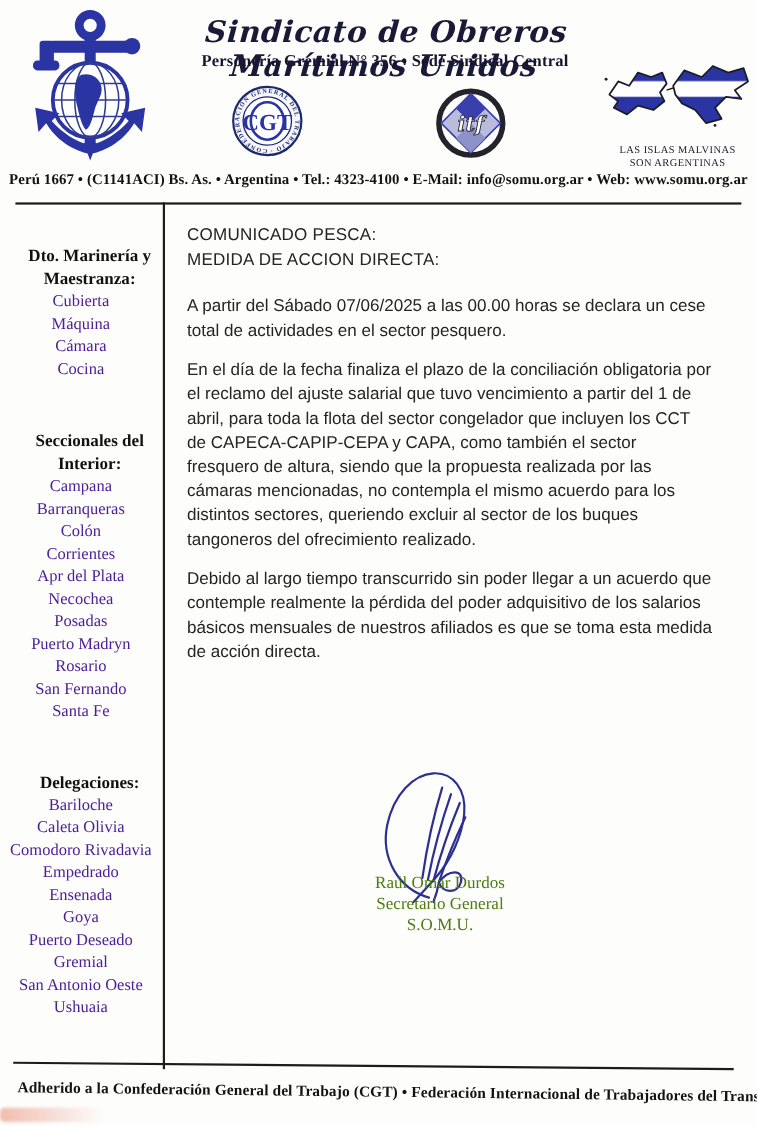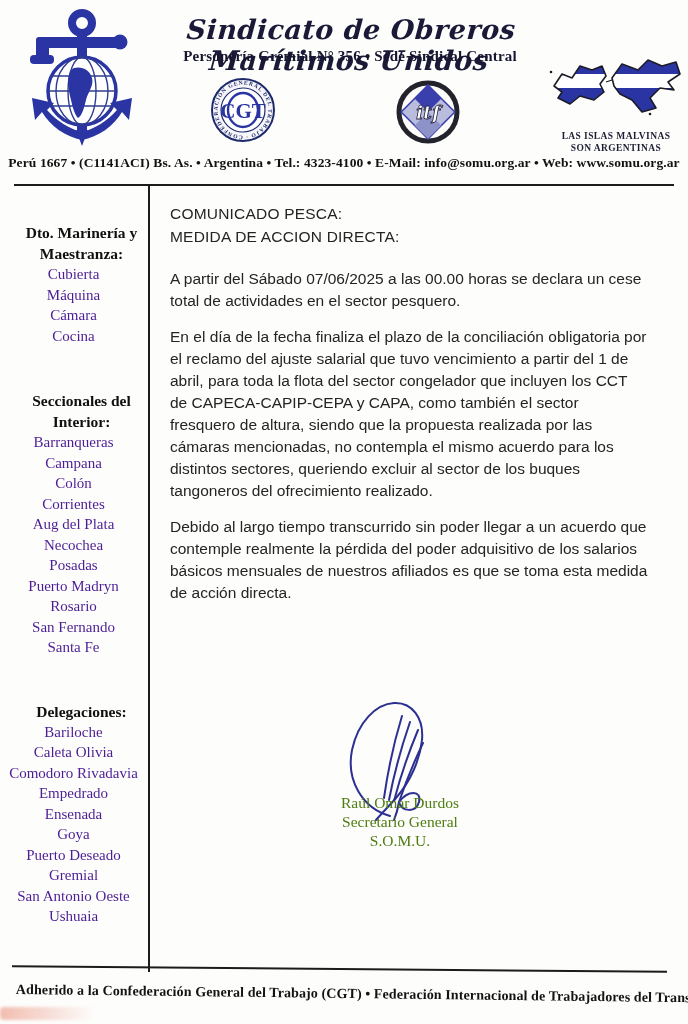--- a/index.html
+++ b/index.html
@@ -21,21 +21,21 @@
   }
   .org-subtitle{
     left:150px;top:48px;width:400px;text-align:center;
     font-weight:bold;font-size:15px;color:#15152f;letter-spacing:.2px;
   }
   .anchor-logo{left:22px;top:6px;}
   .cgt-logo{left:210px;top:74px;}
   .itf-logo{left:396px;top:74px;}
   .malvinas{left:546px;top:52px;width:140px;text-align:center;}
   .malvinas-caption{
-    font-size:9.5px;font-weight:bold;color:#1d1d33;line-height:12px;letter-spacing:.4px;
+    font-size:9.5px;font-weight:normal;color:#1d1d33;line-height:12px;letter-spacing:.4px;
     margin-top:2px;
   }
   .address-line{
     left:8px;top:155px;width:672px;text-align:center;
     font-weight:bold;font-size:13.5px;color:#121212;letter-spacing:.1px;
   }
 
   
   .rule-top{left:14px;top:184px;width:660px;height:2px;background:#1c1c1c;}
   .rule-vert{left:148px;top:184px;width:2px;height:788px;background:#1c1c1c;}
@@ -182,25 +182,25 @@
   <div class="sb-section sb-1">
     <div class="sb-heading">Dto. Marinería y Maestranza:</div>
     <div class="sb-item">Cubierta</div>
     <div class="sb-item">Máquina</div>
     <div class="sb-item">Cámara</div>
     <div class="sb-item">Cocina</div>
   </div>
 
   <div class="sb-section sb-2">
     <div class="sb-heading">Seccionales del Interior:</div>
+    <div class="sb-item">Campana</div>
     <div class="sb-item">Barranqueras</div>
-    <div class="sb-item">Campana</div>
     <div class="sb-item">Colón</div>
     <div class="sb-item">Corrientes</div>
-    <div class="sb-item">Aug del Plata</div>
+    <div class="sb-item">Apr del Plata</div>
     <div class="sb-item">Necochea</div>
     <div class="sb-item">Posadas</div>
     <div class="sb-item">Puerto Madryn</div>
     <div class="sb-item">Rosario</div>
     <div class="sb-item">San Fernando</div>
     <div class="sb-item">Santa Fe</div>
   </div>
 
   <div class="sb-section sb-3">
     <div class="sb-heading">Delegaciones:</div>

